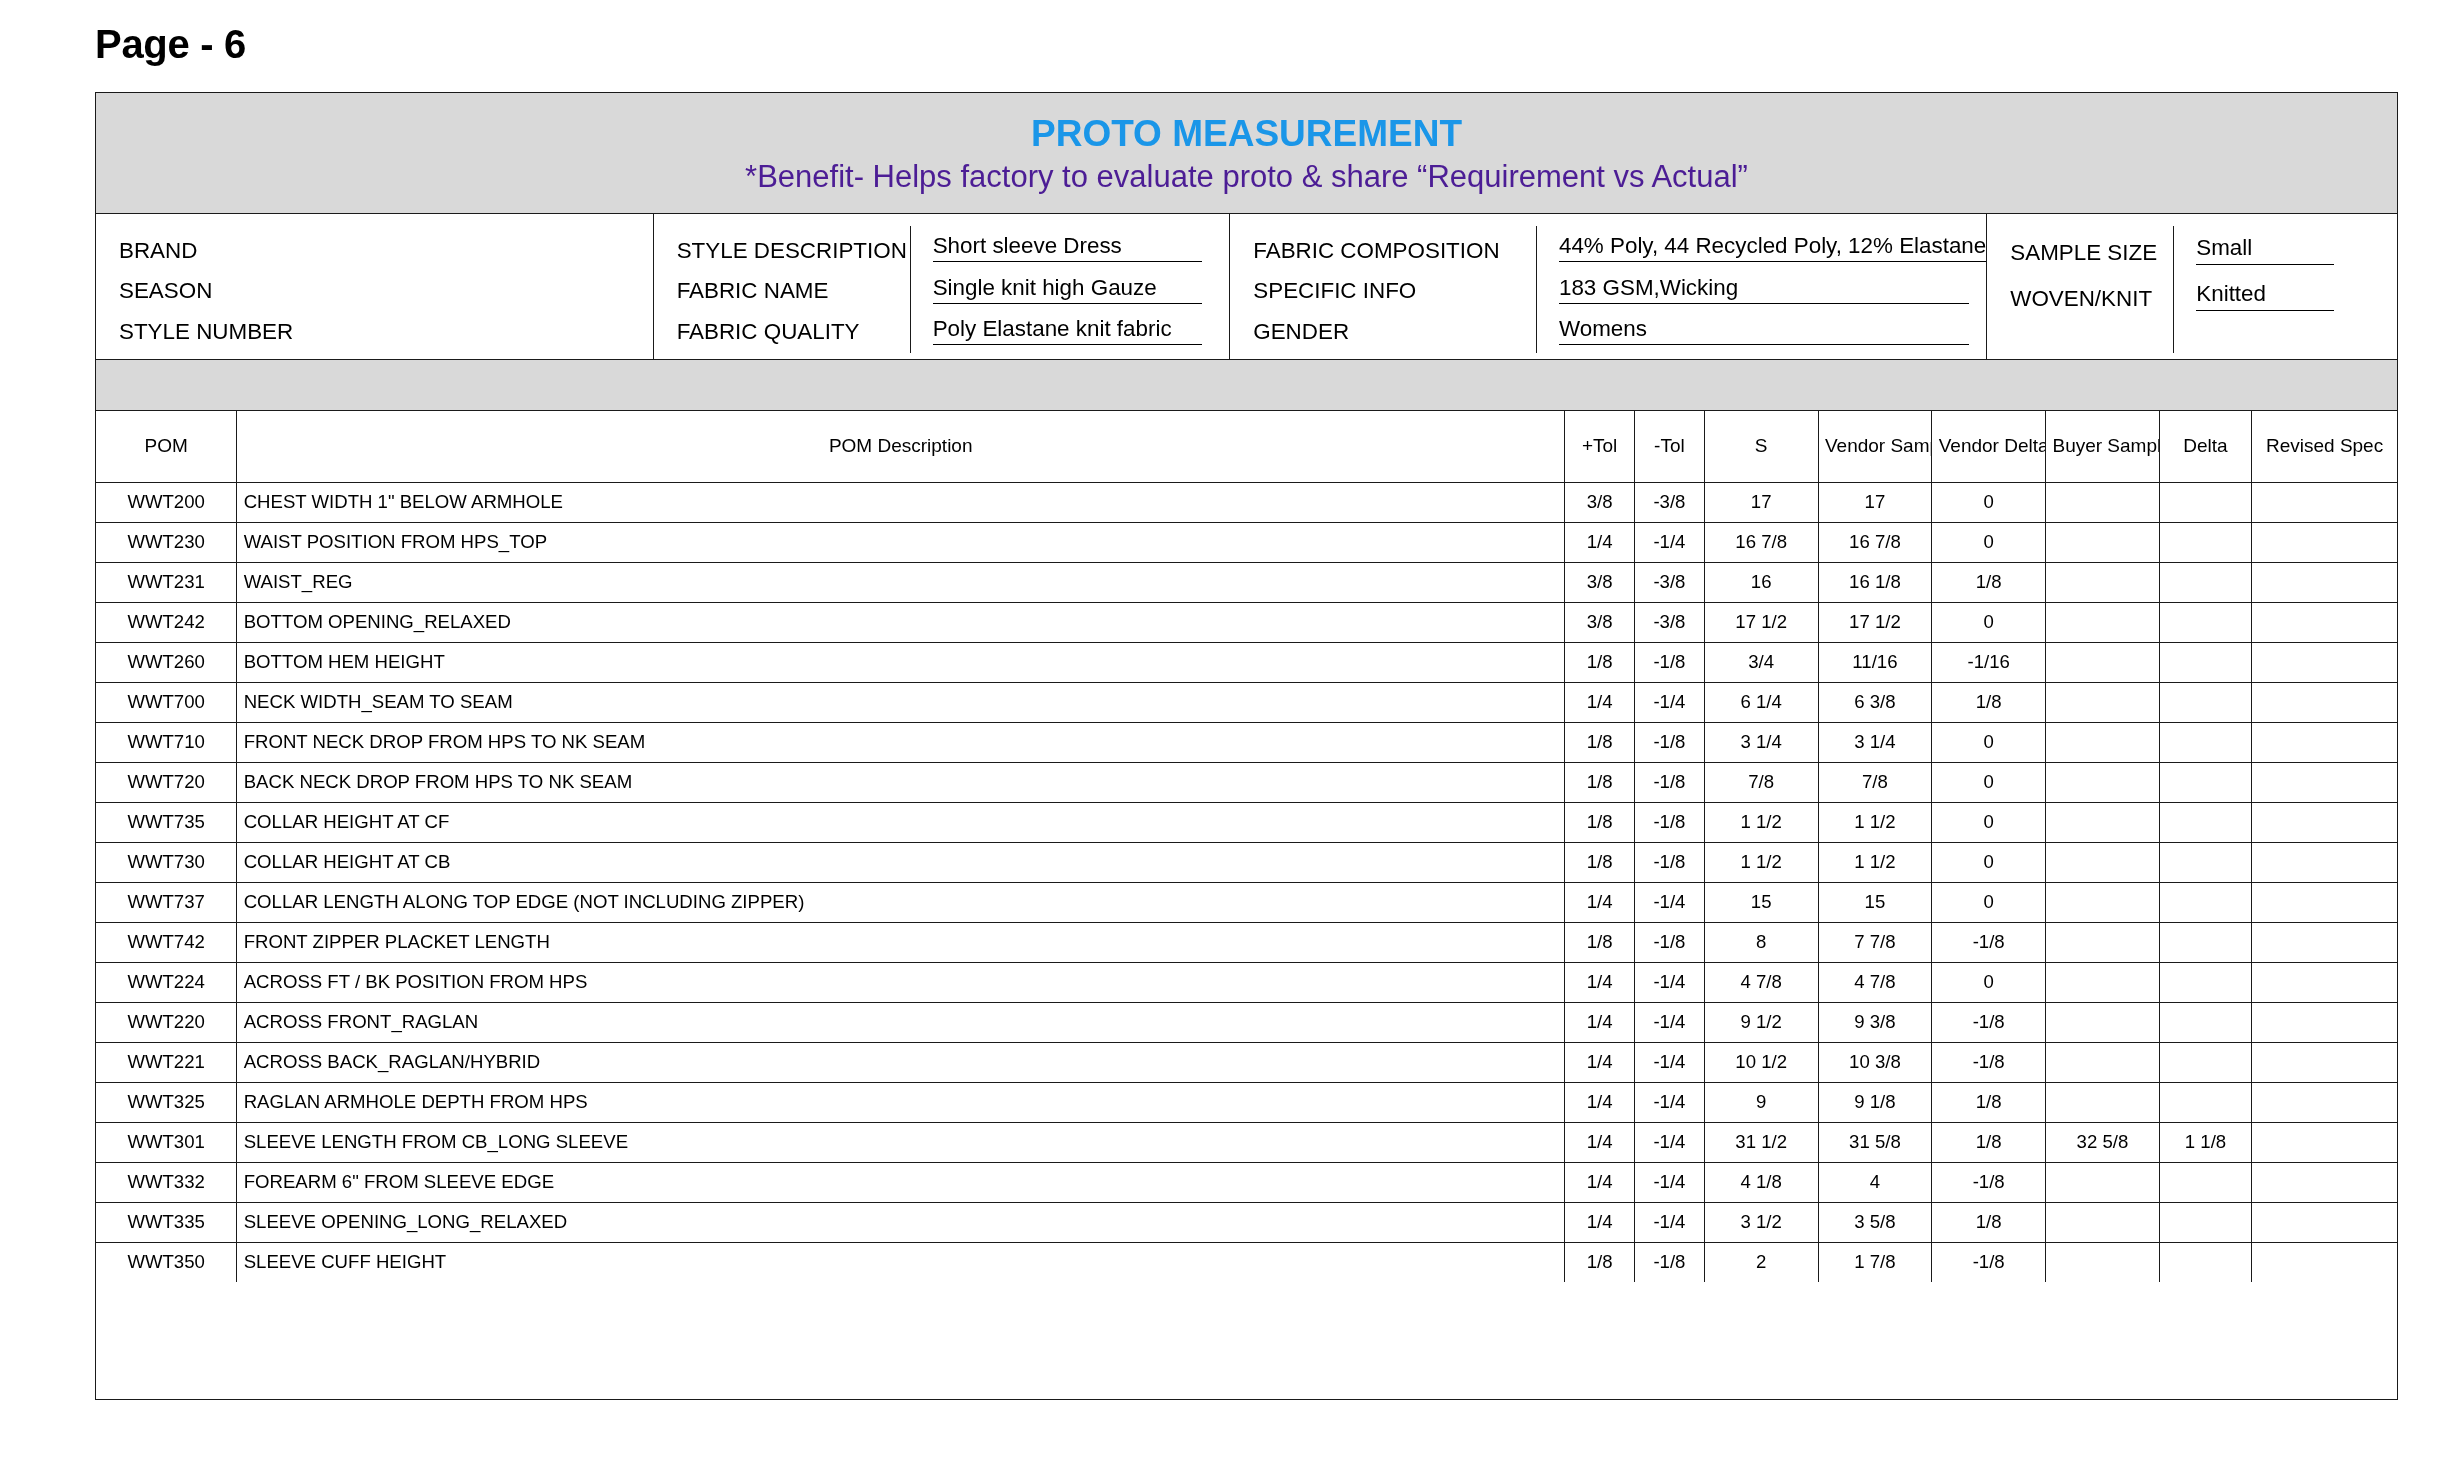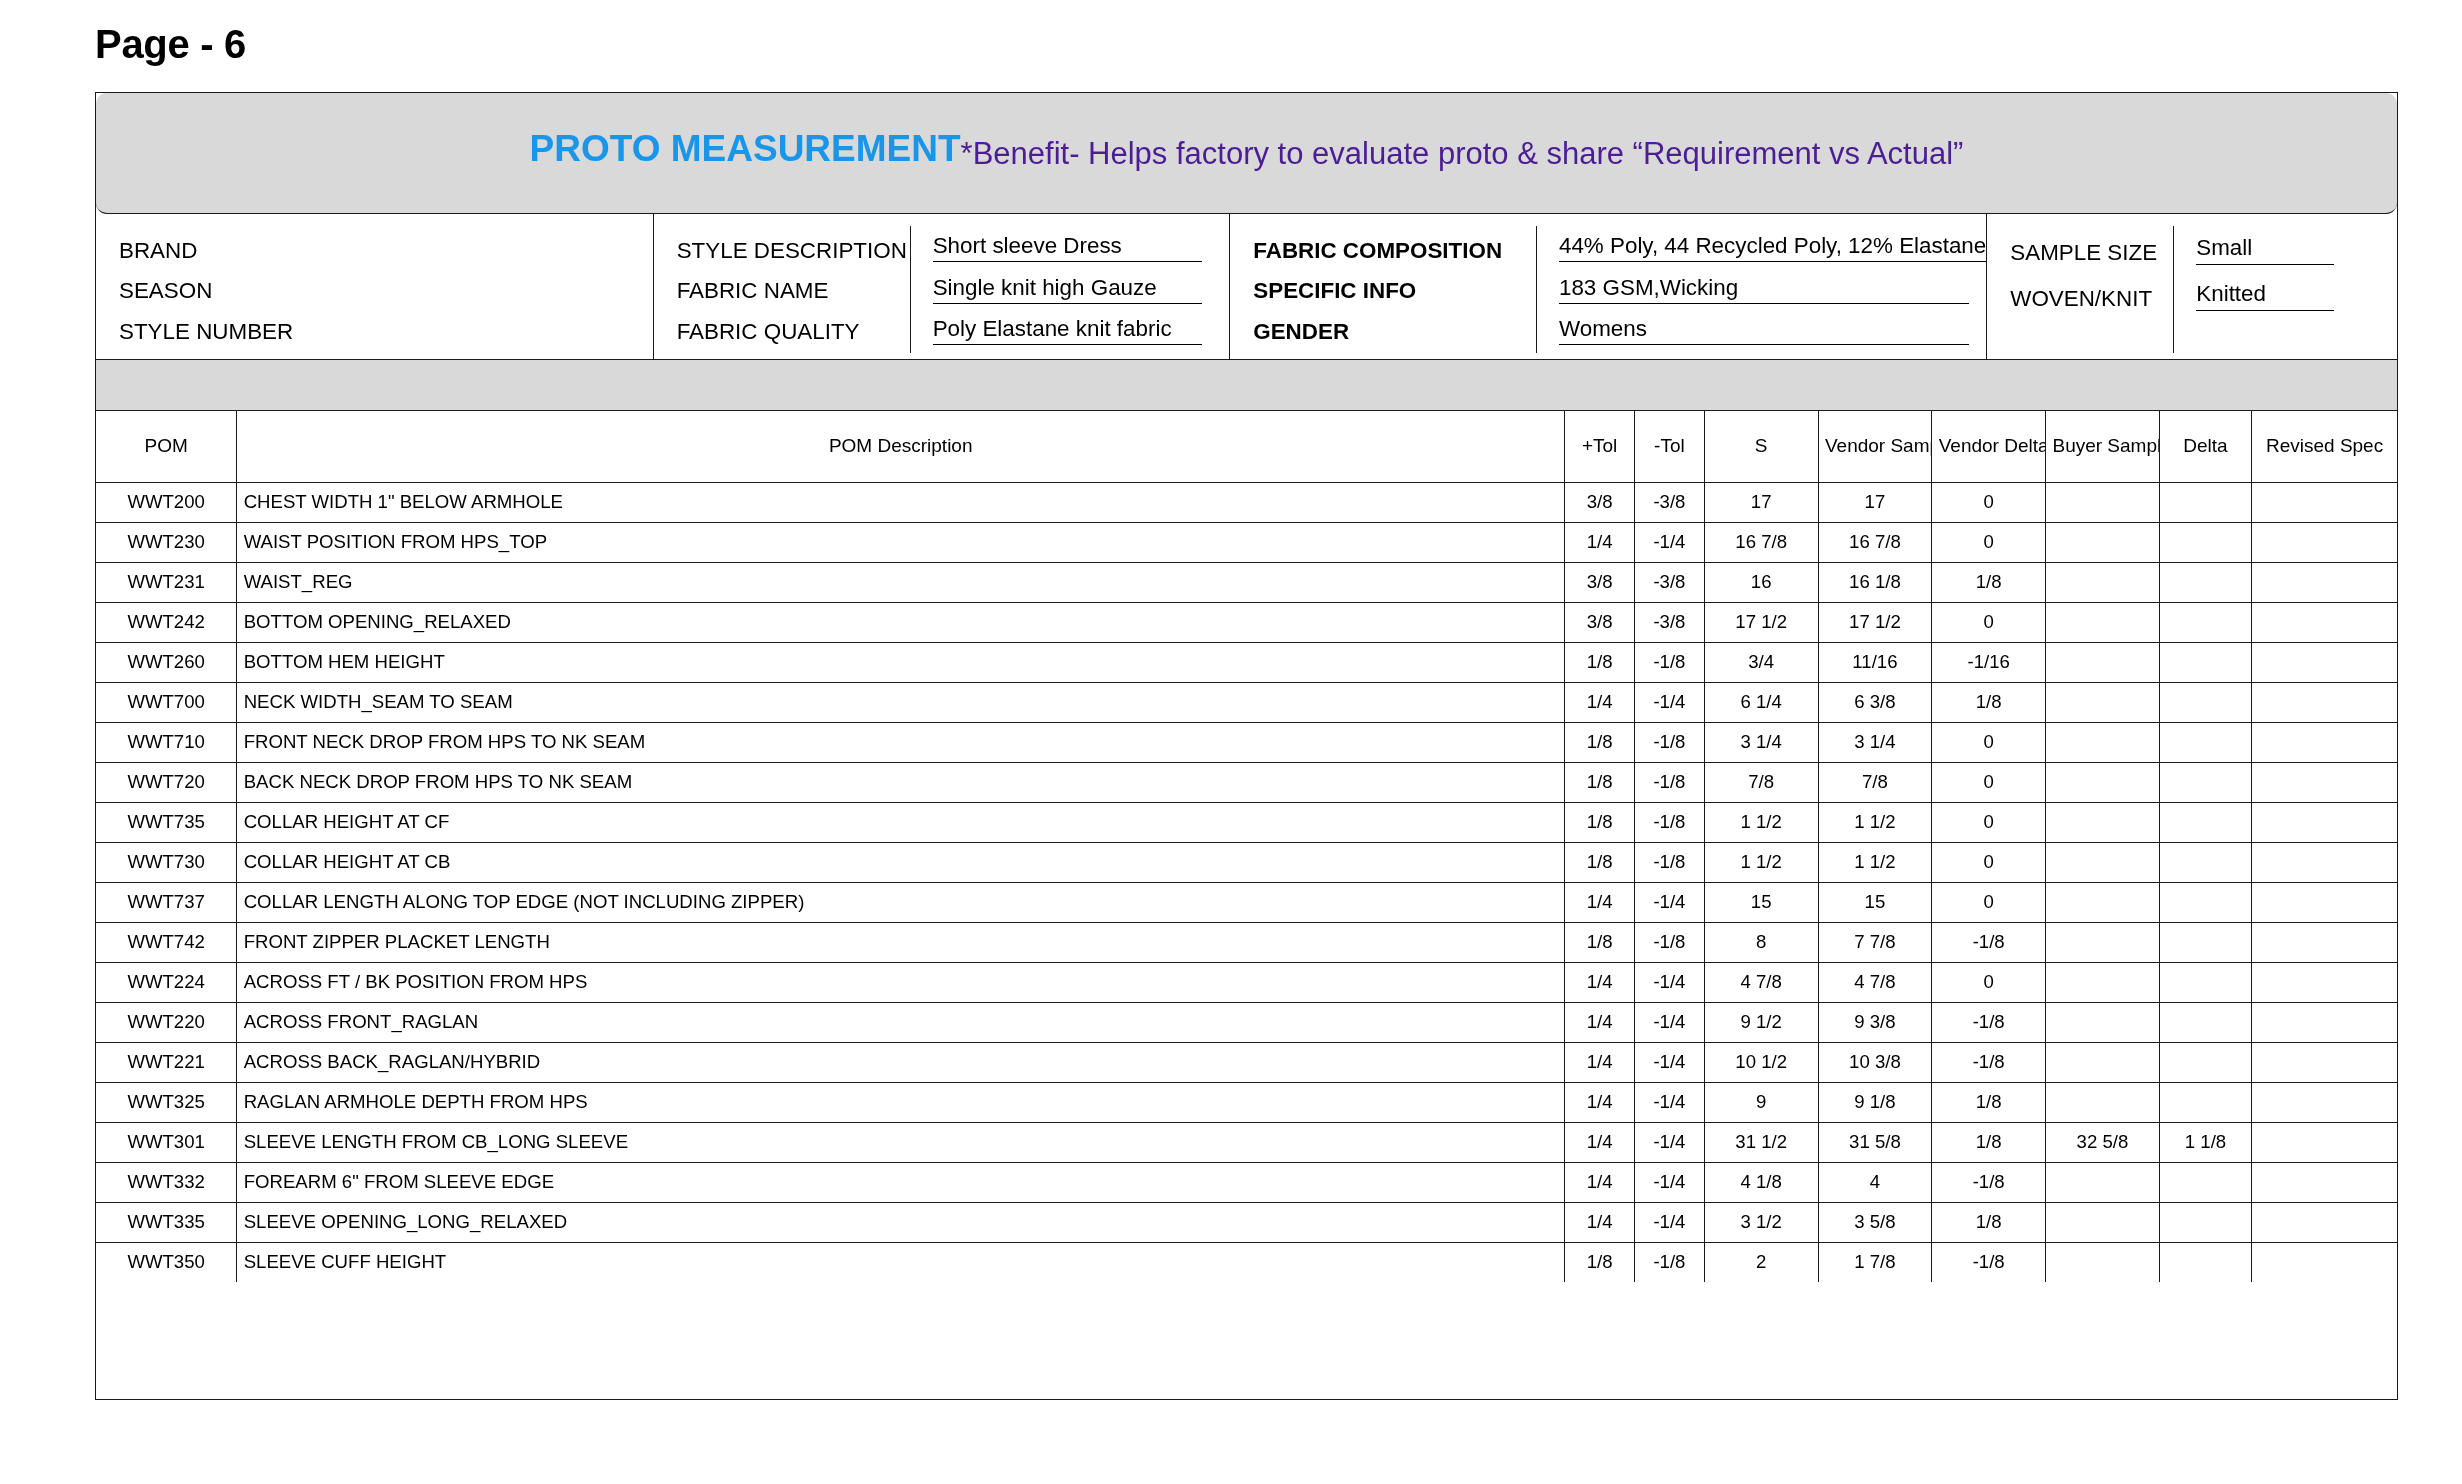--- a/index.html
+++ b/index.html
@@ -26,21 +26,21 @@
     background:#fff;
   }
 
   
   .title-band{
     position:relative;
     height:121px;
     background:#d9d9d9;
     border-bottom:1.9px solid #1a1a1a;
     box-sizing:border-box;
-    display:flex;flex-direction:row;align-items:center;justify-content:center;border-radius:11px;
+    display:flex;flex-direction:column;align-items:center;justify-content:center;
   }
   .title-main{
     font-size:37px;font-weight:700;color:#1a96e8;letter-spacing:0px;
     line-height:1.0;margin-bottom:9px;
   }
   .title-sub{
     font-size:31px;font-weight:400;color:#4c1d95;letter-spacing:0px;line-height:1.0;
   }
 
   
@@ -70,21 +70,21 @@
   }
   .info-values{
     display:flex;flex-direction:column;justify-content:flex-start;
     padding-left:22px;padding-top:2.6px;
     border-left:1.3px solid #1a1a1a;
     box-sizing:border-box;
     flex:1;
   }
   .ib-1 .info-labels{width:192px;}
   .ib-2 .info-labels{width:256px;}
-  .ib-3 .info-labels{width:327px;font-weight:bold;}
+  .ib-3 .info-labels{width:327px;}
   .ib-4 .info-labels{width:186px;}
 
   .info-label{
     font-size:22.4px;line-height:1;height:46px;display:flex;align-items:center;
     white-space:nowrap;
   }
   .info-value{
     font-size:22.4px;line-height:1;height:46px;
     display:flex;align-items:center;
     box-sizing:border-box;

